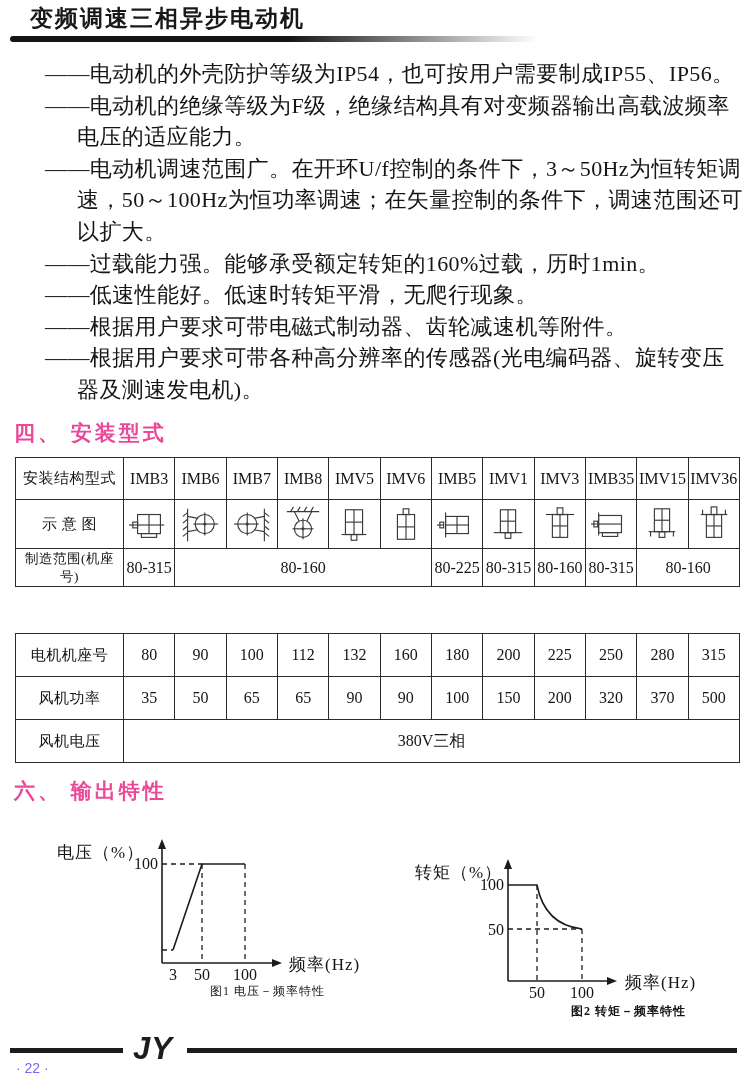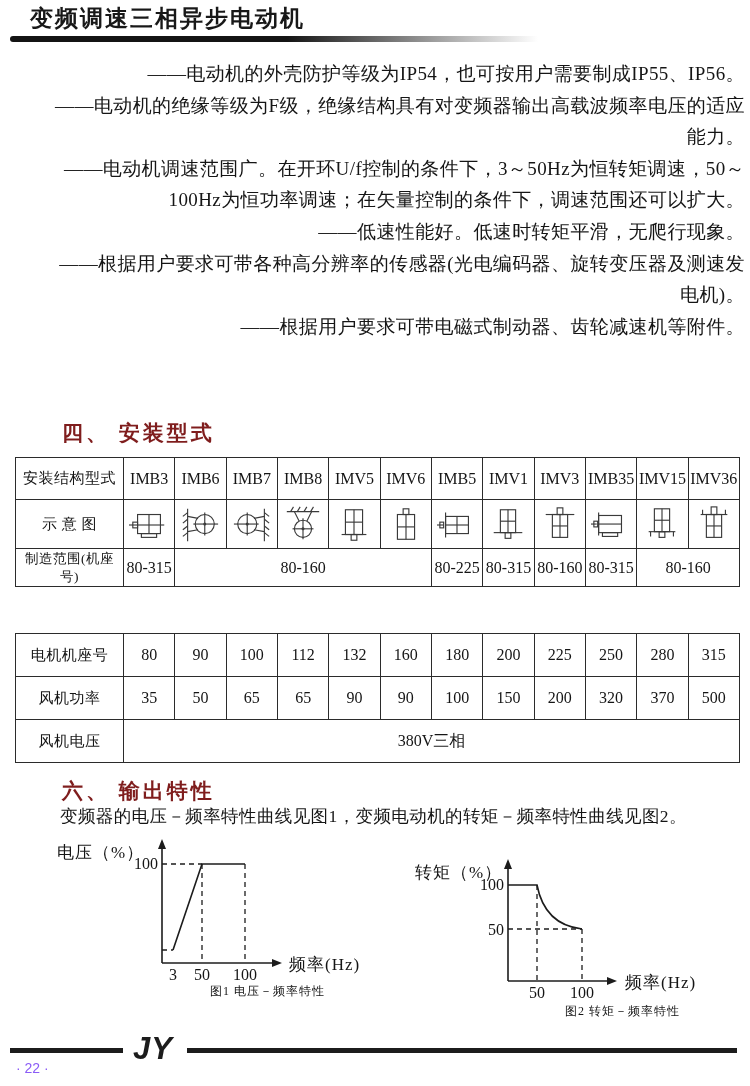--- a/index.html
+++ b/index.html
@@ -7,26 +7,26 @@
         font-family:"Liberation Serif",serif;color:#151515;overflow:hidden;}
 
   
   .doc-title{position:absolute;left:30px;top:3px;font-family:"Liberation Sans",sans-serif;
              font-weight:bold;font-size:23px;letter-spacing:2px;color:#181818;}
   .title-rule{position:absolute;left:10px;top:36px;width:660px;height:6px;border-radius:3px;
               background:linear-gradient(to right,#141414 0%,#141414 42%,rgba(20,20,20,0) 80%);}
 
   
   .features{position:absolute;left:45px;top:58px;width:700px;}
-  .feat{font-size:19px;line-height:31.6px;padding-left:32px;text-indent:-32px;
-        letter-spacing:0.4px;text-align:right;}
+  .feat{font-size:22px;line-height:31.6px;padding-left:32px;text-indent:-32px;
+        letter-spacing:0.4px;}
 
   
   .sec-h{position:absolute;left:14px;font-family:"Liberation Sans",sans-serif;
-         font-weight:bold;font-size:21px;letter-spacing:3px;color:#7f1d1d;margin-left:48px;}
+         font-weight:bold;font-size:21px;letter-spacing:3px;color:#ec4899;}
 
   
   table.tbl{position:absolute;left:15px;width:725px;border-collapse:collapse;table-layout:fixed;}
   .tbl td{border:1.5px solid #2b2b2b;text-align:center;vertical-align:middle;
           font-size:16px;padding:0;overflow:hidden;}
   .tbl td.rowlab{font-size:15px;letter-spacing:0.5px;}
   .tbl td.rowlab-sm{font-size:13.5px;}
   #mounting-table tr.r-types td{height:41px;}
   #mounting-table tr.r-icons td{height:48px;}
   #mounting-table tr.r-range td{height:37px;}
@@ -45,21 +45,21 @@
   .fig .ax{stroke:#1c1c1c;stroke-width:1.6;fill:none;}
   .fig .curve{stroke:#1c1c1c;stroke-width:1.6;fill:none;}
   .fig .dash{stroke:#1c1c1c;stroke-width:1.3;fill:none;stroke-dasharray:5 4;}
   .fig .arr{fill:#1c1c1c;stroke:none;}
   .flab{position:absolute;font-size:16px;white-space:nowrap;text-align:center;}
   .flab.cjk{font-size:17px;letter-spacing:1px;}
   .ticky{text-align:right;}
   .tickx{text-align:center;}
   .figcap{position:absolute;top:145px;font-size:12px;letter-spacing:1px;text-align:right;}
   #fig1 .figcap{left:40px;width:230px;}
-  #fig2 .figcap{left:25px;width:240px;}
+  #fig2 .figcap{left:31px;width:240px;font-weight:bold;}
 
   
   .foot-rule-l{position:absolute;left:10px;top:1048px;width:113px;height:5px;background:#1c1c1c;}
   .foot-rule-r{position:absolute;left:187px;top:1048px;width:550px;height:5px;background:#1c1c1c;}
   .jy-logo{position:absolute;left:133px;top:1031px;font-family:"Liberation Sans",sans-serif;
            font-weight:bold;font-style:italic;font-size:31px;letter-spacing:1px;color:#1c1c1c;}
   .page-num{position:absolute;left:16px;top:1060px;font-family:"Liberation Sans",sans-serif;
             font-size:14px;color:#8b5cf6;}
 </style>
 </head>
@@ -67,23 +67,24 @@
 
 <div class="page">
 
   <div class="doc-title">变频调速三相异步电动机</div>
   <div class="title-rule"></div>
 
   <div class="features">
     <div class="feat">——电动机的外壳防护等级为IP54，也可按用户需要制成IP55、IP56。</div>
     <div class="feat">——电动机的绝缘等级为F级，绝缘结构具有对变频器输出高载波频率电压的适应能力。</div>
     <div class="feat">——电动机调速范围广。在开环U/f控制的条件下，3～50Hz为恒转矩调速，50～100Hz为恒功率调速；在矢量控制的条件下，调速范围还可以扩大。</div>
+    <div class="feat">——过载能力强。能够承受额定转矩的160%过载，历时1min。</div>
     <div class="feat">——低速性能好。低速时转矩平滑，无爬行现象。</div>
+    <div class="feat">——根据用户要求可带电磁式制动器、齿轮减速机等附件。</div>
     <div class="feat">——根据用户要求可带各种高分辨率的传感器(光电编码器、旋转变压器及测速发电机)。</div>
-    <div class="feat">——根据用户要求可带电磁式制动器、齿轮减速机等附件。</div>
   </div>
 
   <div class="sec-h" style="top:419px;">四、 安装型式</div>
 
   <table class="tbl" id="mounting-table" style="top:457px;border-radius:6px;">
     <colgroup>
       <col style="width:108px;">
         <col>
         <col>
         <col>
@@ -310,21 +311,20 @@
       <td>500</td>
     </tr>
     <tr>
       <td class="rowlab">风机电压</td>
       <td colspan="12">380V三相</td>
     </tr>
   </tbody>
     </table>
 
   <div class="sec-h" style="top:777px;">六、 输出特性</div>
-  <div class="out-intro">变频器的电压－频率特性曲线见图1，变频电动机的转矩－频率特性曲线见图2。</div>
 
   <div class="fig" id="fig1">
     <svg width="330" height="165" viewBox="0 0 330 165">
       <line class="ax" x1="107" y1="125" x2="107" y2="8"></line>
       <polygon class="arr" points="103,11 111,11 107,1"></polygon>
       <line class="ax" x1="107" y1="125" x2="218" y2="125"></line>
       <polygon class="arr" points="217,121 217,129 227,125"></polygon>
       <path class="dash" d="M107,26 L147,26"></path>
       <path class="dash" d="M147,26 L147,125"></path>
       <path class="dash" d="M190,26 L190,125"></path>

